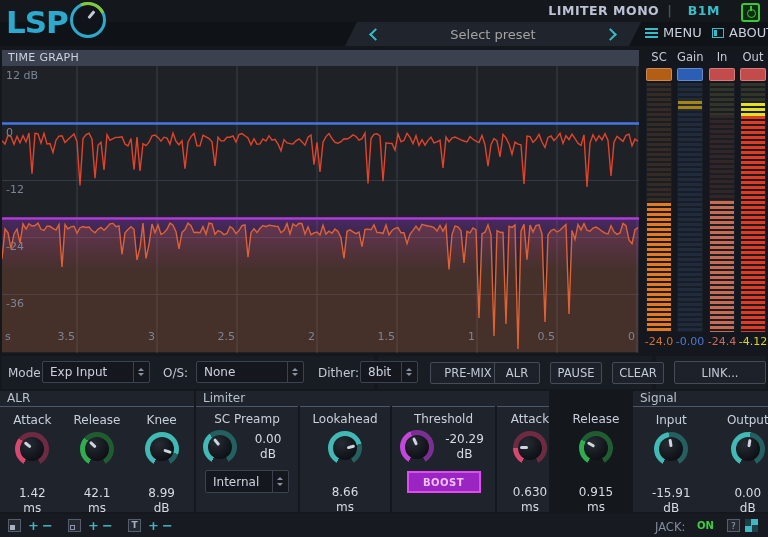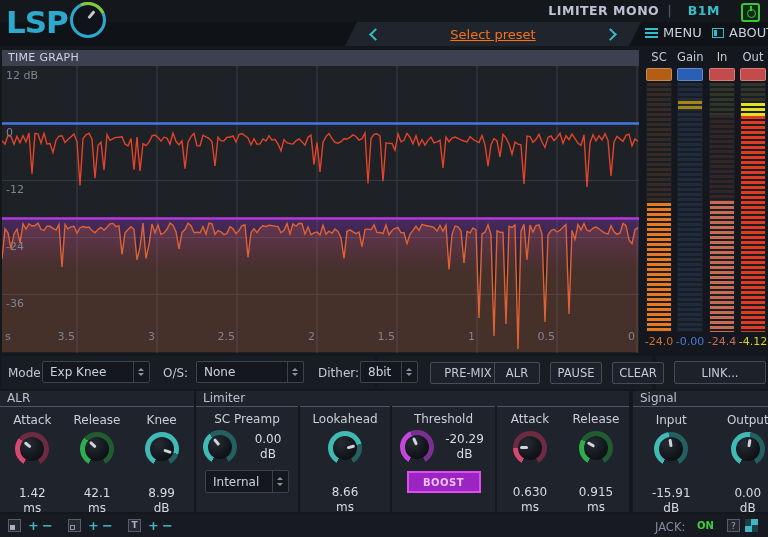--- a/index.html
+++ b/index.html
@@ -17,21 +17,21 @@
   .titlewrap{right:48px;top:3px;display:flex;gap:8px;align-items:center;font-weight:bold;font-size:12.5px;}
   .title-main{color:#bcc1d4;letter-spacing:.5px;}
   .title-sep{color:#4a5160;}
   .title-build{color:#39bec9;letter-spacing:.5px;margin-left:8px;}
   .pwr{right:8px;top:3px;width:15px;height:15px;border:2px solid #38c838;border-radius:3px;background:#112b13;}
   .pwr::before{content:'';position:absolute;left:3.5px;top:3.5px;width:7px;height:7px;border:1.5px solid #38c838;border-radius:50%;}
   .pwr::after{content:'';position:absolute;left:7px;top:1px;width:2px;height:5px;background:#38c838;}
   .preset-sel{left:345px;top:22px;width:296px;height:24px;background:#20252d;
      clip-path:polygon(12px 0,100% 0,calc(100% - 12px) 100%,0 100%);
      display:flex;align-items:center;justify-content:space-between;padding:0 26px;box-sizing:border-box;}
-  .preset-label{font-size:13px;color:#f97316;text-decoration:underline;}
+  .preset-label{font-size:13px;color:#a3a3a3;}
   .chv{width:7px;height:7px;border-left:2px solid #35bdc9;border-bottom:2px solid #35bdc9;}
   .chv.left{transform:rotate(45deg);}
   .chv.right{transform:rotate(225deg);}
   .menu-btn,.about-btn{top:25px;display:flex;align-items:center;gap:5px;font-size:13px;color:#c9cfdb;cursor:default;}
   .menu-btn{left:645px;} .about-btn{left:712px;}
   .hamb{width:13px;height:10px;background:repeating-linear-gradient(#35bdc9 0 2px,rgba(0,0,0,0) 2px 4px);}
   .abicon{width:12px;height:10px;border:1.5px solid #35bdc9;position:relative;box-sizing:border-box;}
   .abicon::before{content:'';position:absolute;left:1px;top:1px;bottom:1px;width:3px;background:#35bdc9;}
   
   .graph-head{left:2px;top:50px;width:637px;height:16px;background:#3b414f;
@@ -216,21 +216,21 @@
       <div class="mval" style="left: -2px; color: rgb(217, 212, 31);">-4.12</div>
     </div>
   </div>
 
   <div class="abs ctrlbg" style="left:2px;width:372px"></div>
   <div class="abs ctrlbg" style="left:378px;width:274px"></div>
   <div class="abs ctrlbg" style="left:656px;width:110px"></div>
 
   <span class="abs clabel" style="left:8px">Mode:</span>
   <div class="abs combo" style="left:42px;width:108px">
-    <span class="ctext">Exp Knee</span>
+    <span class="ctext">Exp Input</span>
     <span class="spin"></span>
   </div>
   <span class="abs clabel" style="left:163px">O/S:</span>
   <div class="abs combo" style="left:196px;width:108px">
     <span class="ctext">None</span>
     <span class="spin"></span>
   </div>
   <span class="abs clabel" style="left:318px">Dither:</span>
   <div class="abs combo" style="left:360px;width:58px;z-index:4">
     <span class="ctext">8bit</span>
@@ -278,21 +278,21 @@
           <div class="kptr" style="transform: rotate(108deg);">
               <i></i>
             </div>
         </div>
         <span class="kval">8.99</span>
         <span class="kunit">dB</span>
       </div>
     </div>
   </div>
 
-  <div class="section" style="left:196px;width:433px">
+  <div class="section" style="left:196px;width:353px">
     <div class="sechead">Limiter</div>
     <div class="subdiv" style="left:102px"></div>
     <div class="subdiv" style="left:194px"></div>
     <div class="subdiv" style="left:299px"></div>
 
     <div class="abs" style="left:0;top:15px;width:102px;display:flex;flex-direction:column;align-items:center">
       <span class="klabel">SC Preamp</span>
       <div class="sidewrap">
         <div class="knob" style="margin-top:0">
           <div class="ring" style="background: conic-gradient(from 210deg, rgb(65, 185, 181) 0deg, rgb(65, 185, 181) 111deg, rgb(35, 96, 95) 111deg, rgb(35, 96, 95) 300deg, rgba(0, 0, 0, 0) 300deg);"></div>

